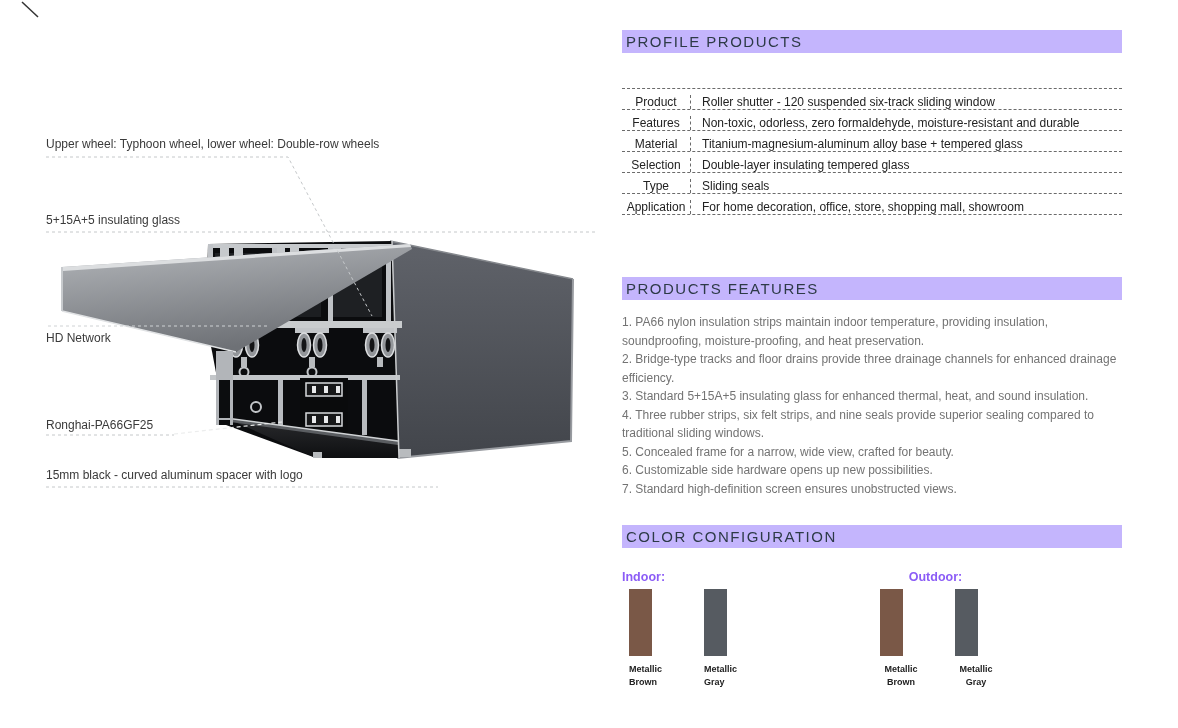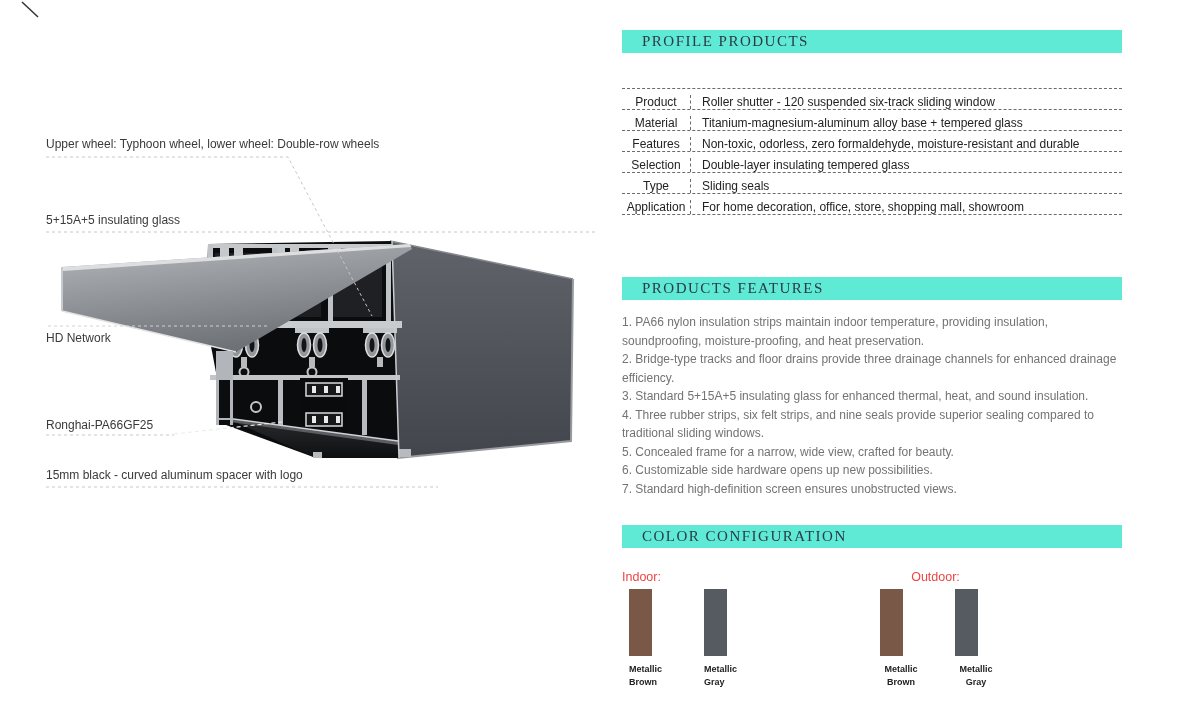--- a/index.html
+++ b/index.html
@@ -5,24 +5,24 @@
   html,body{margin:0;padding:0;}
   body{
     width:1178px;height:728px;position:relative;overflow:hidden;
     background:#ffffff;
     font-family:"Liberation Sans", sans-serif;
     color:#222;
   }
   
   .sec-header{
     position:absolute;left:622px;width:500px;height:23px;
-    background:#5eead4;color:#2d3a47;
-    font-family:Liberation Serif, serif;
+    background:#c4b5fd;color:#2d3a47;
+    font-family:Liberation Sans, sans-serif;
     font-size:15px;letter-spacing:1.5px;line-height:23px;
-    padding-left:20px;box-sizing:border-box;white-space:nowrap;
+    padding-left:4px;box-sizing:border-box;white-space:nowrap;
   }
   .hdr-profile{top:30px;}
   .hdr-features{top:277px;}
   .hdr-colors{top:525px;}
 
   
   .spec-table{
     position:absolute;left:622px;top:88px;width:500px;
     font-size:12px;color:#222;border-bottom:1px dashed #6b6b6b;
   }
@@ -37,21 +37,21 @@
   .features{
     position:absolute;left:622px;top:313px;width:505px;
     font-size:12px;line-height:18.5px;color:#737373;
   }
   .features p{margin:0;}
 
   
   .cc-group{position:absolute;top:570px;}
   .cc-indoor{left:622px;}
   .cc-outdoor{left:873px;text-align:center;}
-  .cc-label{font-weight:400;font-size:12.5px;color:#ef4444;}
+  .cc-label{font-weight:700;font-size:12.5px;color:#8b5cf6;}
   .swatches{display:flex;gap:32px;margin-top:5px;margin-left:7px;}
   .swatch-col{width:43px;}
   .swatch{width:23px;height:67px;}
   .swatch-name{margin-top:7px;font-size:9px;font-weight:700;line-height:1.45;color:#222;width:42px;}
 
   
   .callout{position:absolute;left:46px;font-size:12px;color:#3a3a3a;white-space:nowrap;}
   .co-upper{top:137px;}
   .co-glass{top:213px;}
   .co-hd{top:331px;}
@@ -185,26 +185,26 @@
 <div class="callout co-spacer">15mm black - curved aluminum spacer with logo</div>
 
 <div class="sec-header hdr-profile">PROFILE PRODUCTS</div>
 
 <div class="spec-table">
   <div class="trow">
     <div class="tlabel">Product</div>
     <div class="tvalue">Roller shutter - 120 suspended six-track sliding window</div>
   </div>
   <div class="trow">
+    <div class="tlabel">Features</div>
+    <div class="tvalue">Non-toxic, odorless, zero formaldehyde, moisture-resistant and durable</div>
+  </div>
+  <div class="trow">
     <div class="tlabel">Material</div>
     <div class="tvalue">Titanium-magnesium-aluminum alloy base + tempered glass</div>
-  </div>
-  <div class="trow">
-    <div class="tlabel">Features</div>
-    <div class="tvalue">Non-toxic, odorless, zero formaldehyde, moisture-resistant and durable</div>
   </div>
   <div class="trow">
     <div class="tlabel">Selection</div>
     <div class="tvalue">Double-layer insulating tempered glass</div>
   </div>
   <div class="trow">
     <div class="tlabel">Type</div>
     <div class="tvalue">Sliding seals</div>
   </div>
   <div class="trow">

